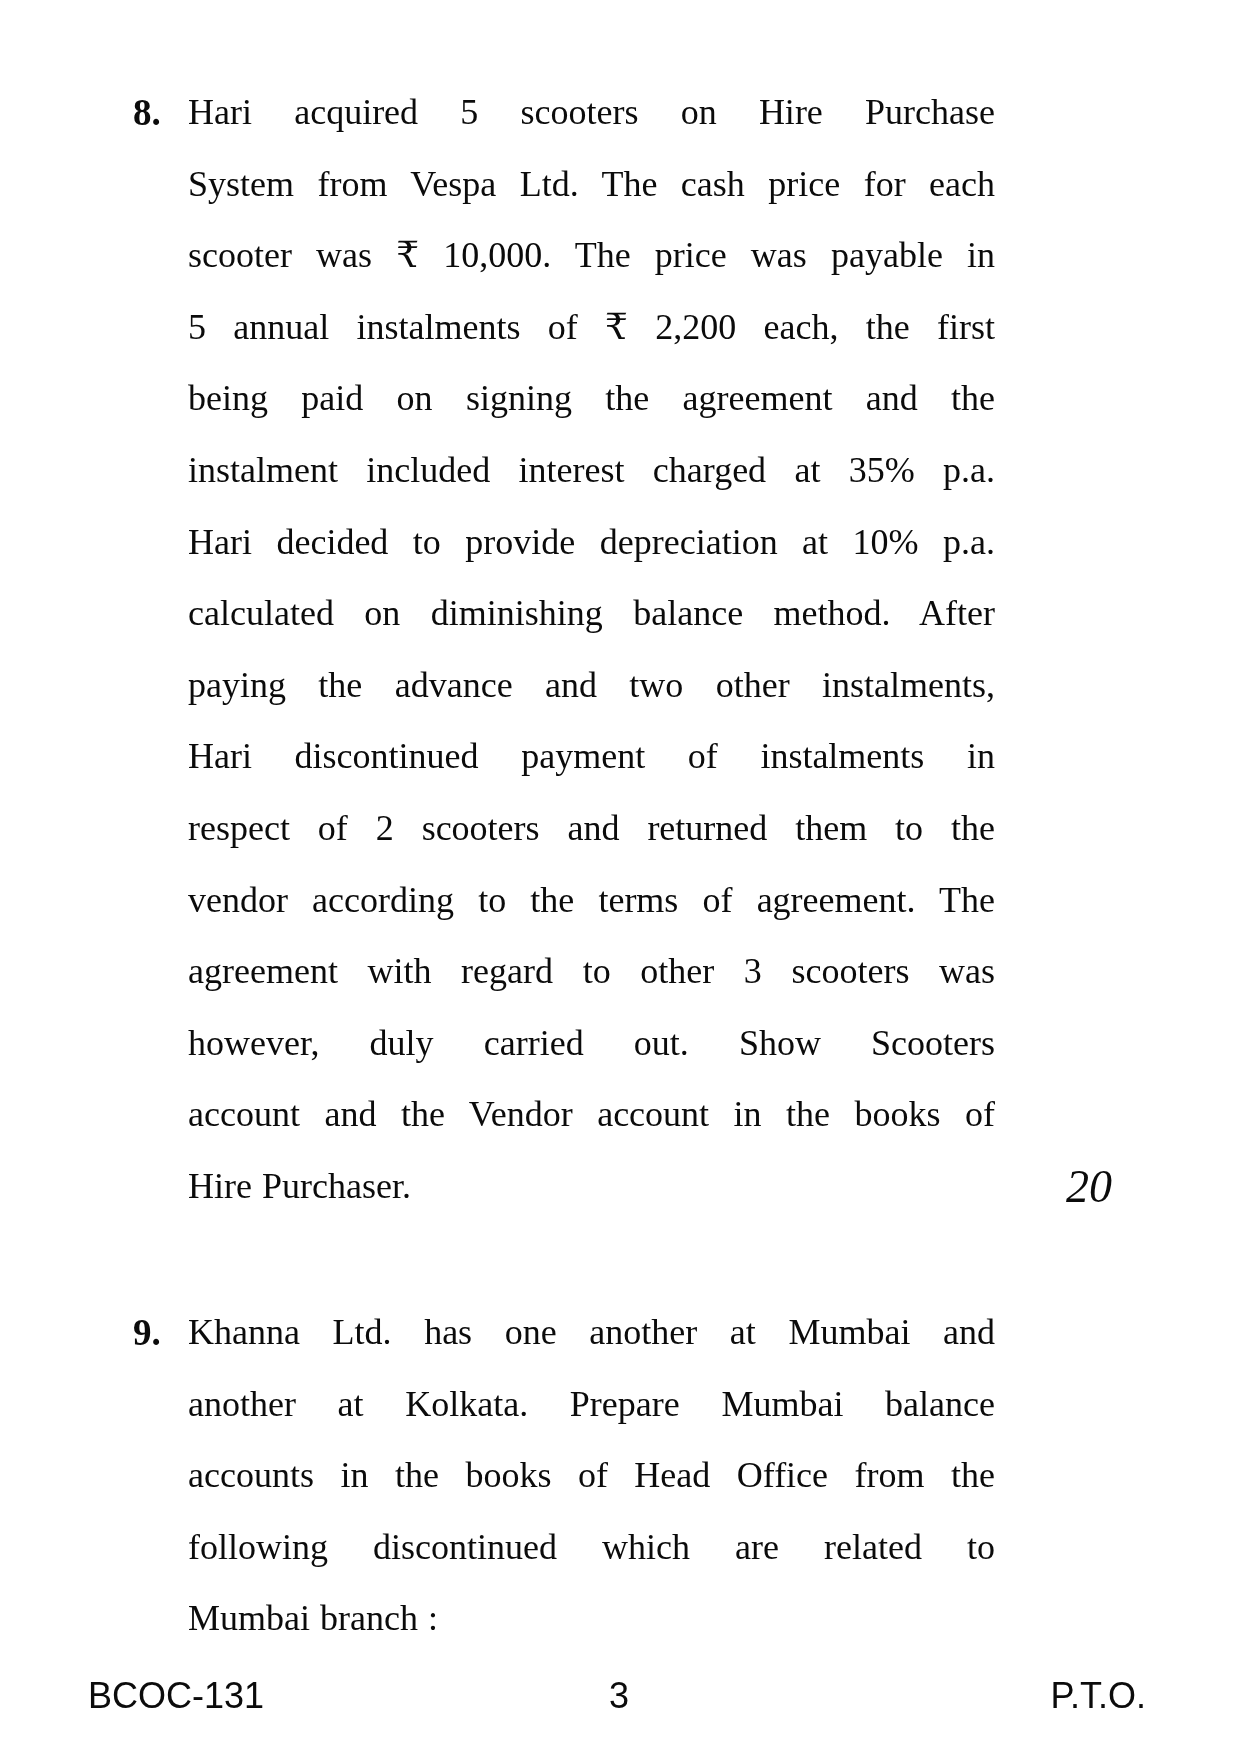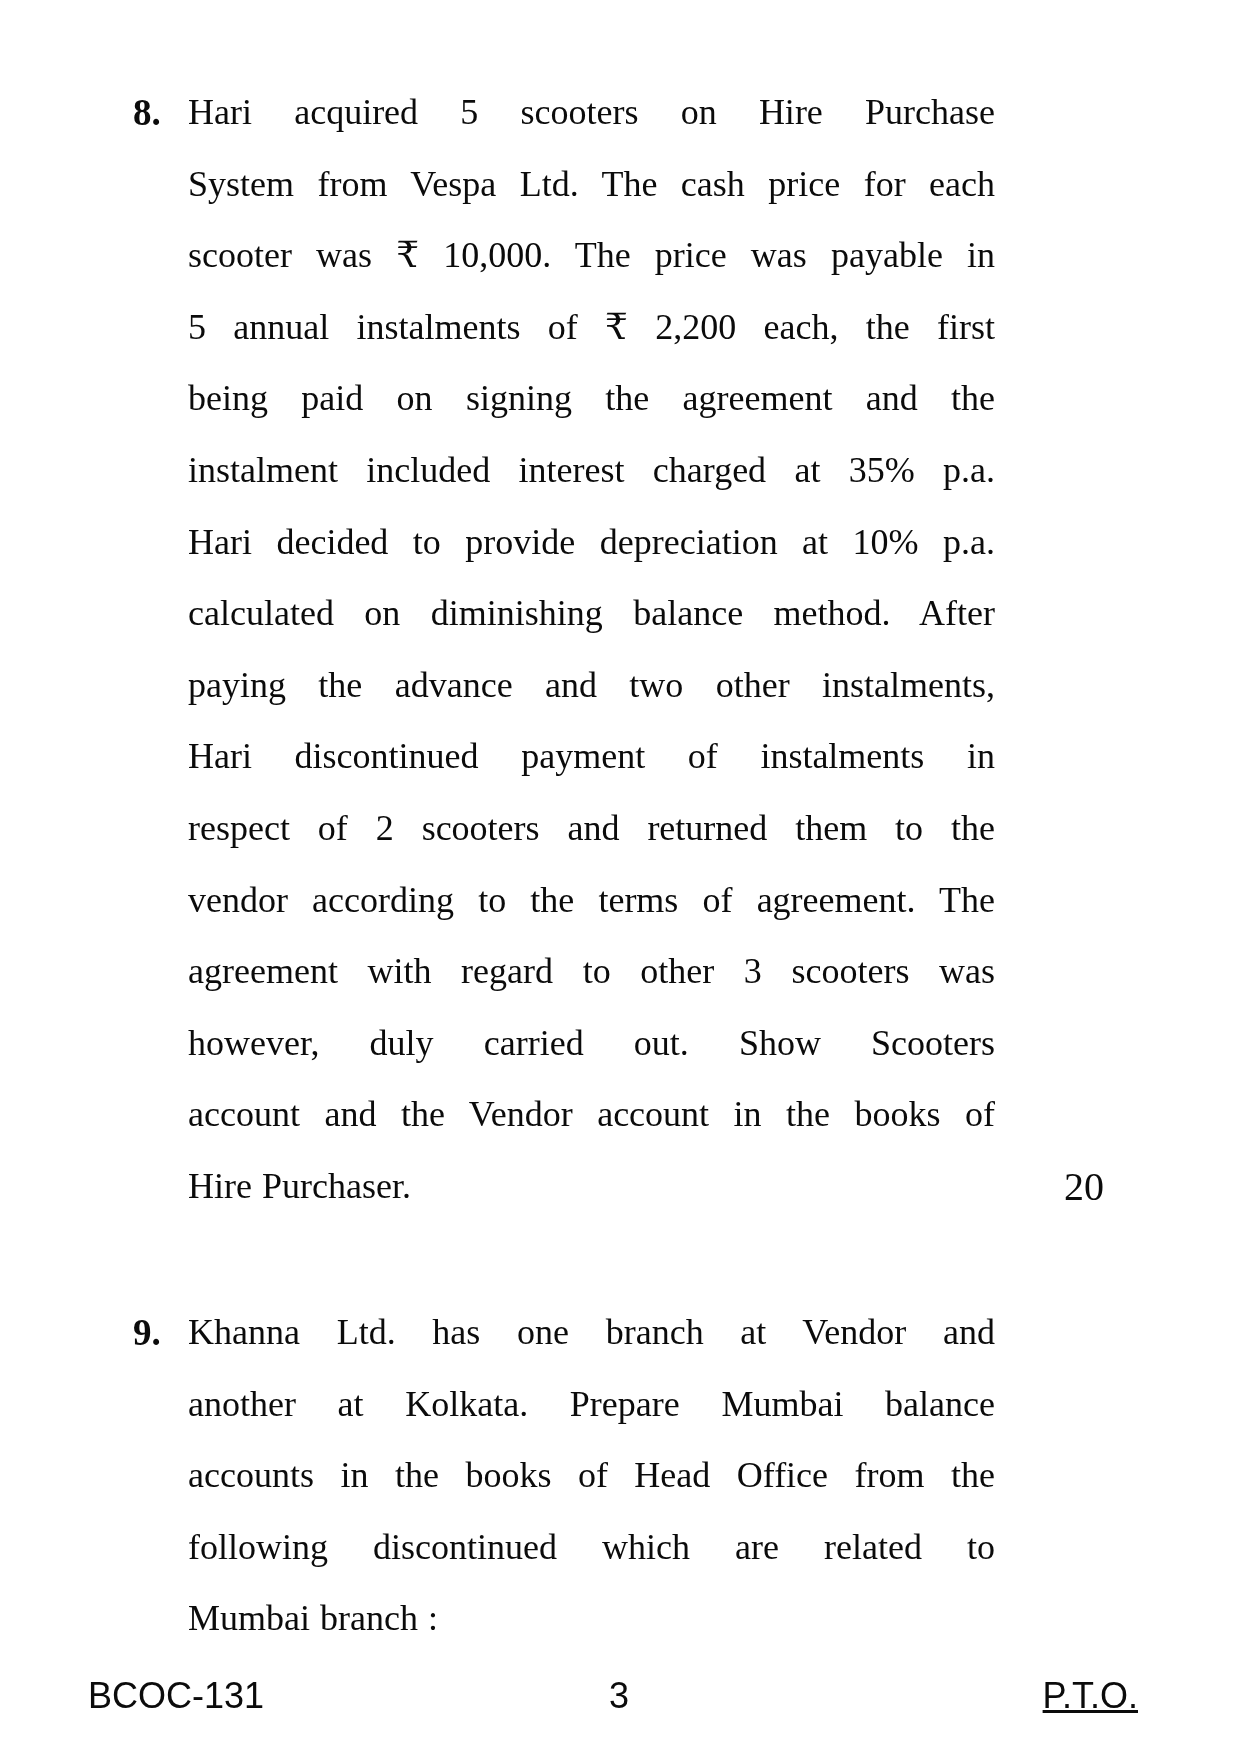--- a/index.html
+++ b/index.html
@@ -45,39 +45,40 @@
     text-align-last: justify;
     -moz-text-align-last: justify;
     word-spacing: 1px;
   }
   .line.final {
     text-align-last: left;
     -moz-text-align-last: left;
   }
   .marks {
     position: absolute;
-    right: 8px;
+    right: 0;
     top: 1074px;           
-    font-size: 40px;
+    font-size: 46px;
+    font-style: italic;
     line-height: 71.6px;
   }
   .footer {
     position: absolute;
     left: 88px;
     right: 91px;
     top: 1672px;
     height: 50px;
     font-family: "Liberation Sans", "DejaVu Sans", sans-serif;
     font-size: 36px;
     line-height: 48px;
     color: #0b0b0b;
   }
   .footer-left  { position: absolute; left: 0; top: 0; }
   .footer-center{ position: absolute; left: 0; right: 0; top: 0; text-align: center; }
-  .footer-right { position: absolute; right: 12px; top: 0; text-decoration: underline; }
+  .footer-right { position: absolute; right: 4px; top: 0; }
 </style>
 </head>
 <body>
 
 <div class="page">
 
   <div class="question" id="q8">
     <div class="q-number">8.</div>
     <div class="q-body">
       <div class="line">Hari acquired 5 scooters on Hire Purchase</div>
@@ -96,21 +97,21 @@
       <div class="line">however, duly carried out. Show Scooters</div>
       <div class="line">account and the Vendor account in the books of</div>
       <div class="line final">Hire Purchaser.</div>
     </div>
     <div class="marks">20</div>
   </div>
 
   <div class="question" id="q9">
     <div class="q-number">9.</div>
     <div class="q-body">
-      <div class="line">Khanna Ltd. has one branch at Vendor and</div>
+      <div class="line">Khanna Ltd. has one another at Mumbai and</div>
       <div class="line">another at Kolkata. Prepare Mumbai balance</div>
       <div class="line">accounts in the books of Head Office from the</div>
       <div class="line">following discontinued which are related to</div>
       <div class="line final">Mumbai branch :</div>
     </div>
   </div>
 
   <div class="footer">
     <span class="footer-left">BCOC-131</span>
     <span class="footer-center">3</span>

